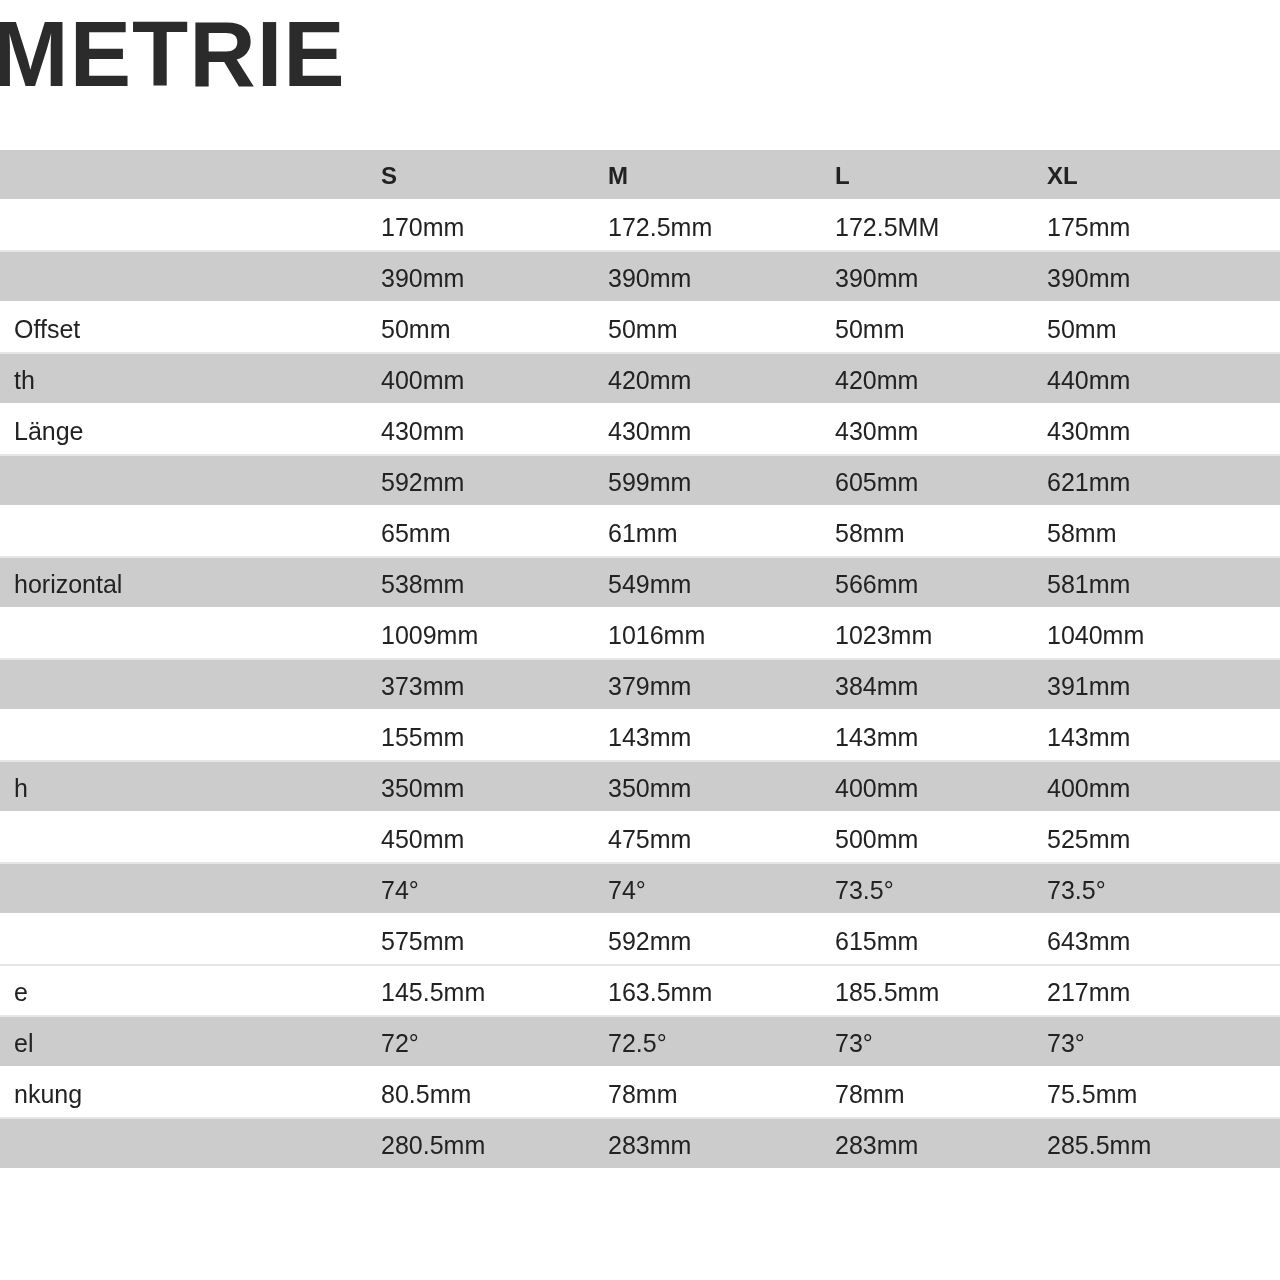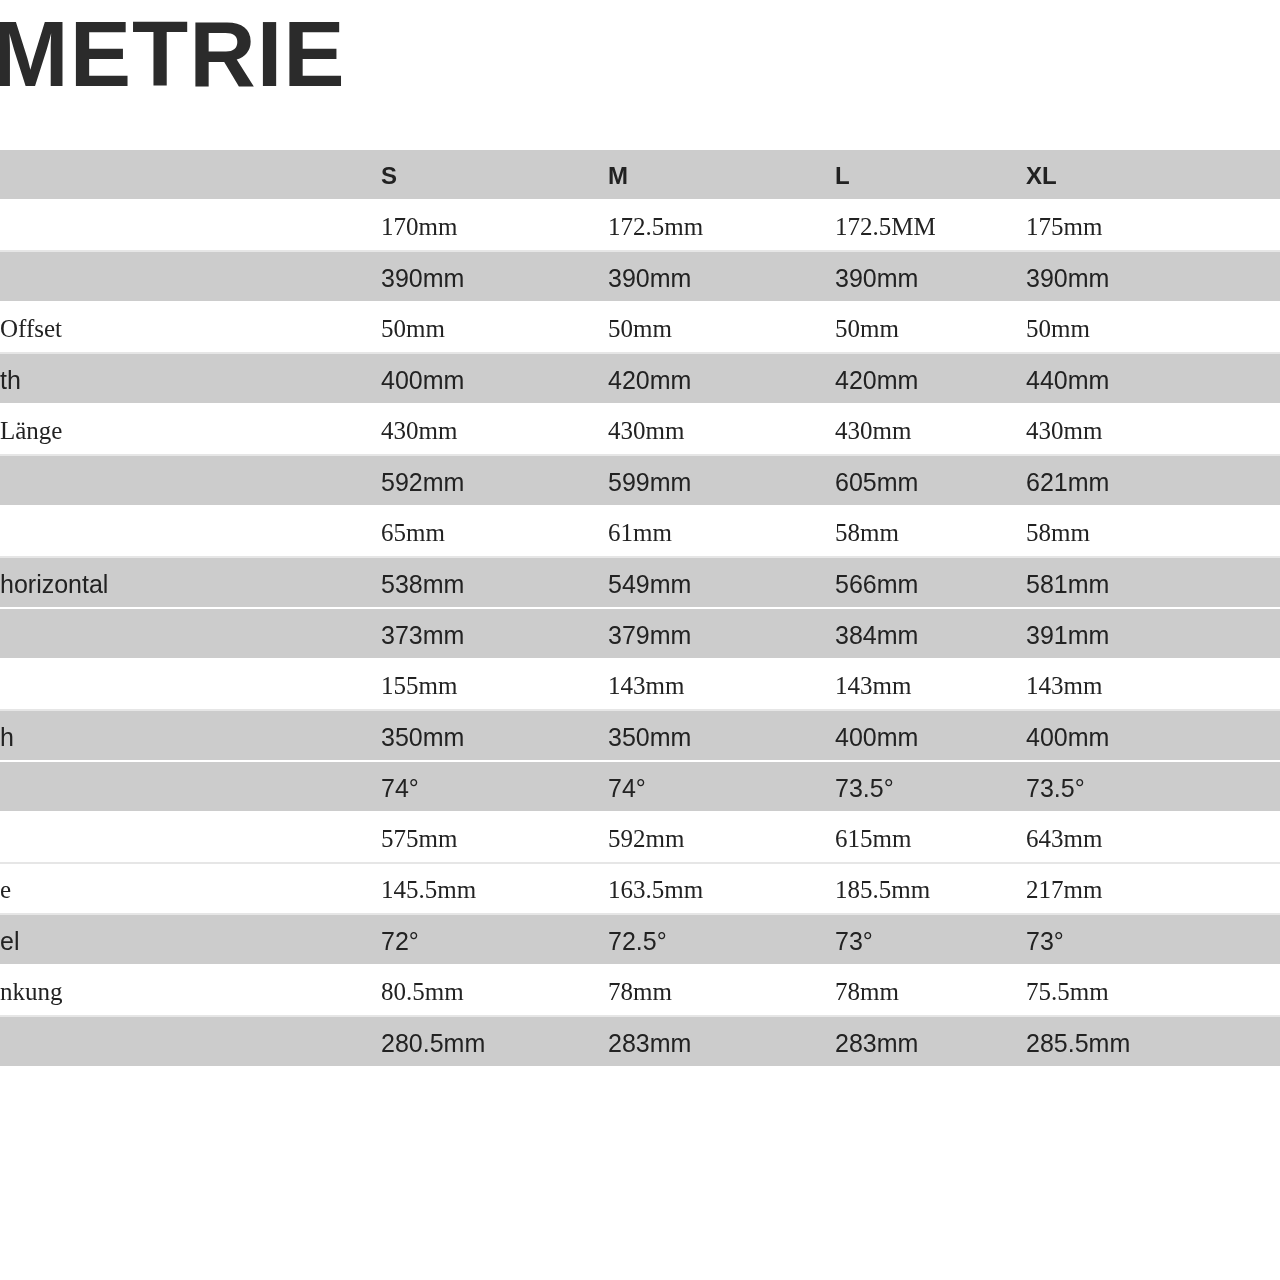--- a/index.html
+++ b/index.html
@@ -1,29 +1,29 @@
 <!DOCTYPE html>
 <html><head>
   <meta charset="utf-8">
   <style>
     html, body { margin:0; padding:0; background:#ffffff; }
     body { width:1280px; height:1280px; overflow:hidden; position:relative; font-family:"Liberation Sans", sans-serif; color:#222; }
     .title { position:absolute; left:-8px; top:4px; font-family:"Liberation Sans", sans-serif; font-weight:bold; font-size:92px; line-height:100px; color:#2b2b2b; letter-spacing:1px; margin:0; }
     .table { position:absolute; left:0; top:150px; width:1280px; }
     .row { position:relative; height:49px; border-bottom:2px solid #ffffff; display:block; }
     .row.gray { background:#cccccc;text-decoration:underline; }
-    .row.white { background:#ffffff; border-bottom:2px solid #e6e6e6;font-family:Liberation Serif, serif; }
+    .row.white { background:#ffffff; border-bottom:2px solid #e6e6e6; }
     .row.header { background:#cccccc; }
     .cell { position:absolute; top:0; height:49px; line-height:52px; font-size:25px; color:#222; white-space:nowrap; }
     .header .cell { font-weight:bold; font-size:24px; }
-    .c0 { left:0; }
+    .c0 { left:0;padding-left:14px; }
     .c1 { left:381px; }
     .c2 { left:608px; }
     .c3 { left:835px; }
-    .c4 { left:1026px; }
+    .c4 { left:1047px; }
   </style>
 </head>
 <body>
 
 <h1 class="title">METRIE</h1>
 
 <div class="table">
   <div class="row header">
     <span class="cell c0"></span>
     <span class="cell c1">S</span>
@@ -80,40 +80,54 @@
         <span class="cell c3">58mm</span>
         <span class="cell c4">58mm</span>
       </div>
       <div class="row gray">
         <span class="cell c0">horizontal</span>
         <span class="cell c1">538mm</span>
         <span class="cell c2">549mm</span>
         <span class="cell c3">566mm</span>
         <span class="cell c4">581mm</span>
       </div>
+      <div class="row white">
+        <span class="cell c0"></span>
+        <span class="cell c1">1009mm</span>
+        <span class="cell c2">1016mm</span>
+        <span class="cell c3">1023mm</span>
+        <span class="cell c4">1040mm</span>
+      </div>
       <div class="row gray">
         <span class="cell c0"></span>
         <span class="cell c1">373mm</span>
         <span class="cell c2">379mm</span>
         <span class="cell c3">384mm</span>
         <span class="cell c4">391mm</span>
       </div>
       <div class="row white">
         <span class="cell c0"></span>
         <span class="cell c1">155mm</span>
         <span class="cell c2">143mm</span>
         <span class="cell c3">143mm</span>
         <span class="cell c4">143mm</span>
       </div>
       <div class="row gray">
         <span class="cell c0">h</span>
         <span class="cell c1">350mm</span>
         <span class="cell c2">350mm</span>
         <span class="cell c3">400mm</span>
         <span class="cell c4">400mm</span>
+      </div>
+      <div class="row white">
+        <span class="cell c0"></span>
+        <span class="cell c1">450mm</span>
+        <span class="cell c2">475mm</span>
+        <span class="cell c3">500mm</span>
+        <span class="cell c4">525mm</span>
       </div>
       <div class="row gray">
         <span class="cell c0"></span>
         <span class="cell c1">74°</span>
         <span class="cell c2">74°</span>
         <span class="cell c3">73.5°</span>
         <span class="cell c4">73.5°</span>
       </div>
       <div class="row white">
         <span class="cell c0"></span>

